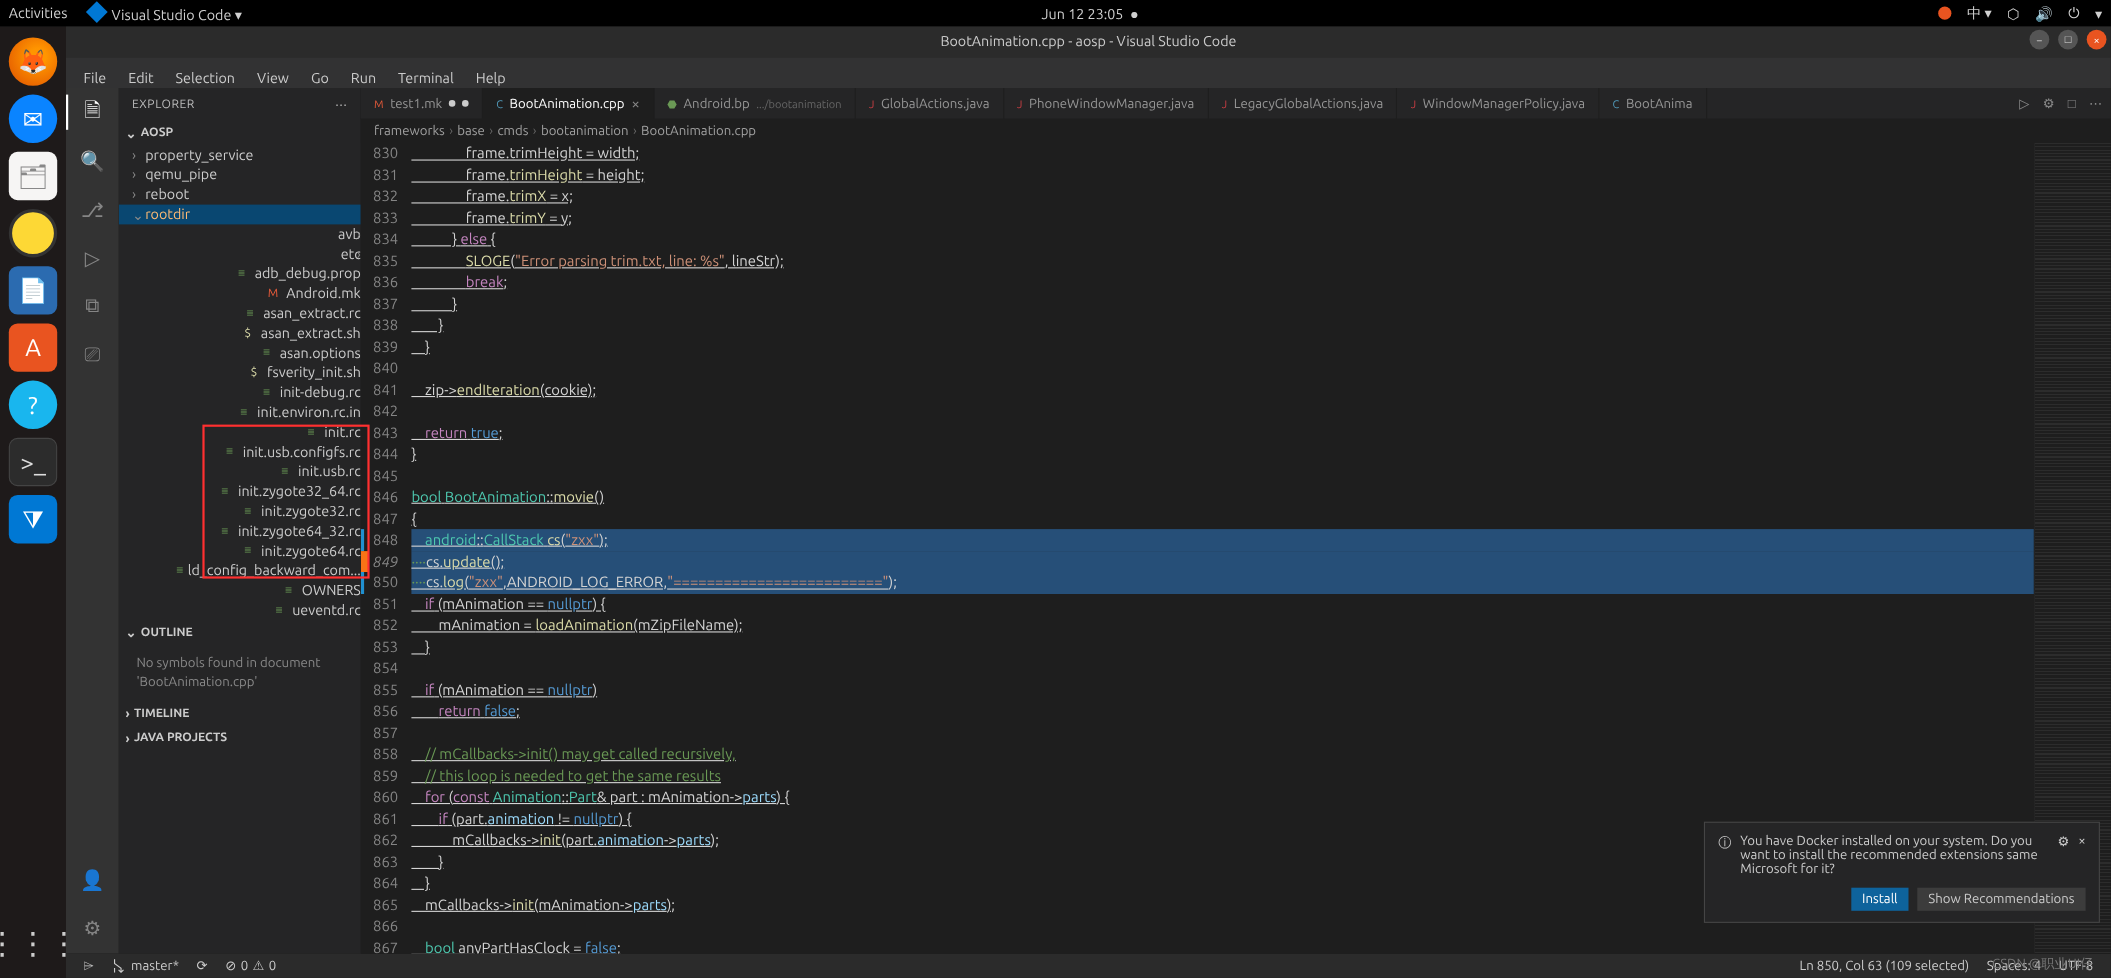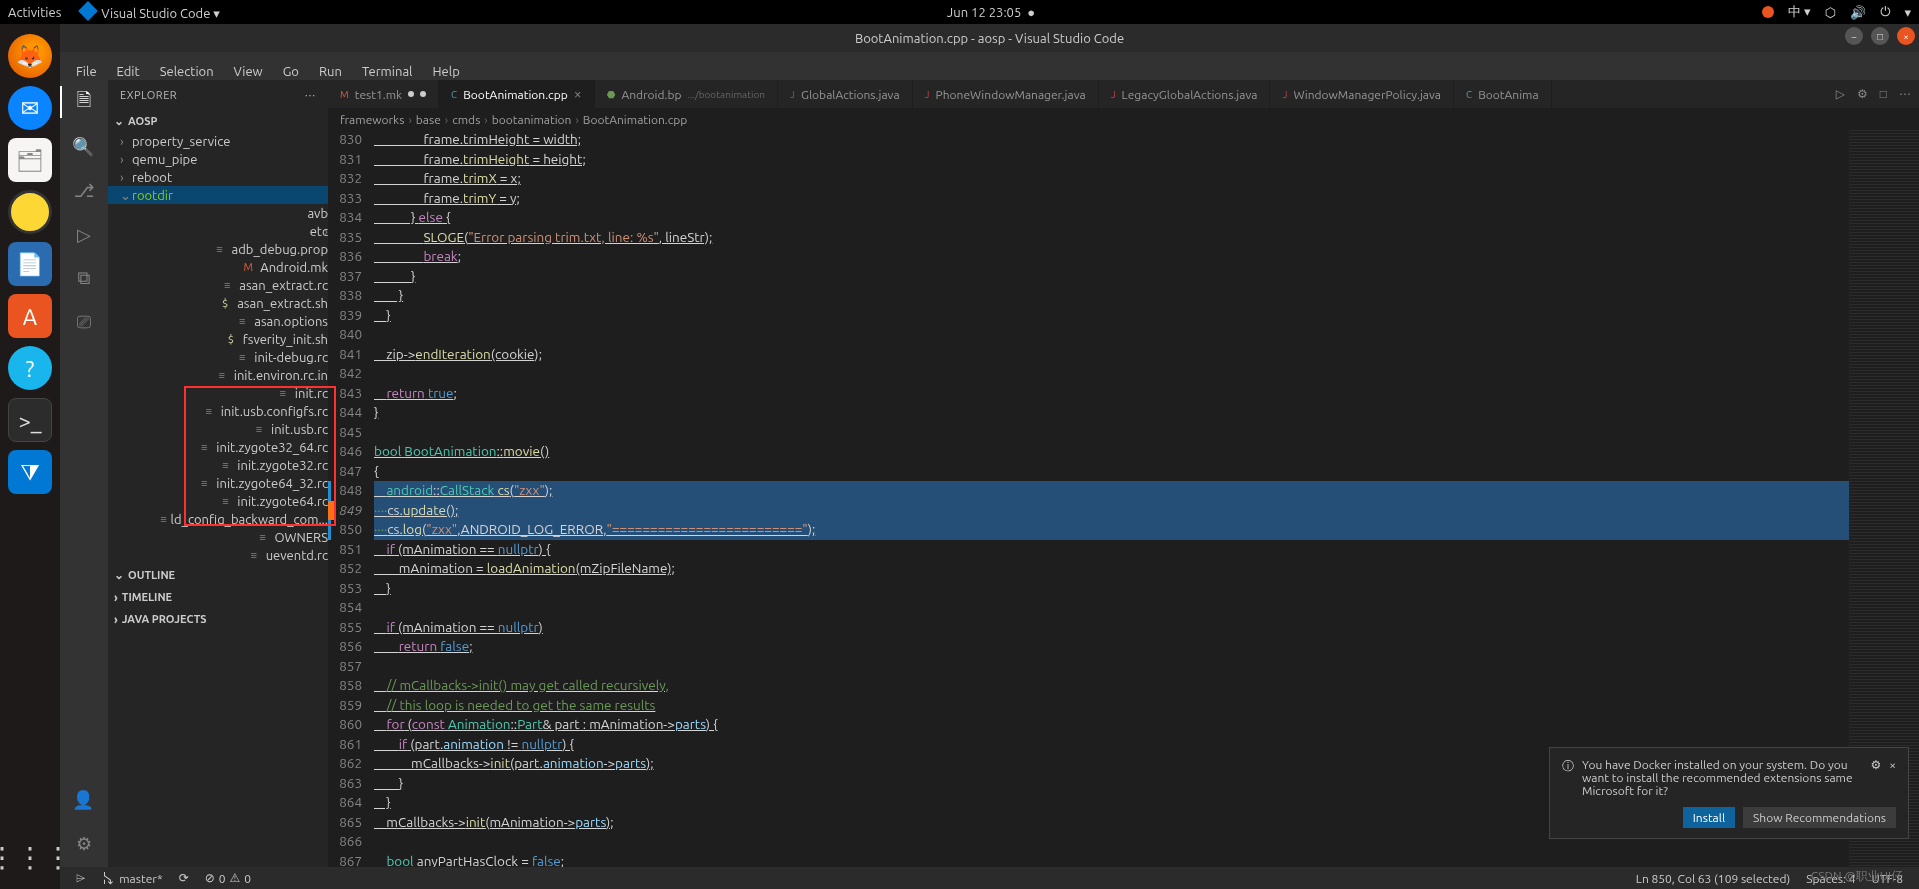--- a/index.html
+++ b/index.html
@@ -49,21 +49,21 @@
 
 .sidebar { width: 220px; background: #252526; display: flex; flex-direction: column; font-size: 13px; }
 .sidebar-hdr { height: 30px; display: flex; align-items: center; justify-content: space-between; padding: 0 12px; font-size: 11px; letter-spacing: 0.5px; color: #bbb; }
 .section-title { height: 22px; display:flex; align-items:center; padding: 0 6px; font-size:11px; font-weight:bold; cursor:pointer; }
 .section-title.open::before { content:'⌄'; margin-right:4px; font-size:12px; }
 .section-title.closed::before { content:'›'; margin-right:4px; font-size:12px; }
 .tree { overflow-y: auto; }
 .tree-item { height: 18px; display:flex; align-items:center; padding-left: 24px; cursor:pointer; color:#ccc; white-space:nowrap; overflow:hidden; text-overflow:ellipsis; }
 .tree-item.folder::before { content:'›'; position:absolute; margin-left:-12px; color:#888; }
 .tree-item.folder.open::before { content:'⌄'; }
-.tree-item.selected { background: #094771; color:#84cc16; }
+.tree-item.selected { background: #094771; color:#fdba74; }
 .tree-item .ficon { width:16px; margin-right:4px; font-size:11px; text-align:center; }
 .ficon.mk { color:#e85b3a; }
 .ficon.rc { color:#6a9955; }
 .ficon.sh { color:#dcdcaa; }
 .indent-1 { }
 .indent-2 { padding-left: 68px; justify-content: flex-end; }
 .outline-empty { padding: 8px 16px; color: #888; font-size: 12px; line-height: 1.5; }
 
 
 .red-box { position: absolute; left: 184px; top: 386px; width: 152px; height: 140px; border: 2px solid #ff3030; pointer-events: none; z-index: 10; }
@@ -271,20 +271,21 @@
             <div class="tree-item indent-2">
               <span class="ficon rc">≡</span>
               <span>OWNERS</span>
             </div>
             <div class="tree-item indent-2">
               <span class="ficon rc">≡</span>
               <span>ueventd.rc</span>
             </div>
           </div>
         <div class="section-title open">OUTLINE</div>
+        <div class="outline-empty">No symbols found in document 'BootAnimation.cpp'</div>
         <div class="section-title closed">TIMELINE</div>
         <div class="section-title closed">JAVA PROJECTS</div>
       </div>
 
       <div class="editor-area">
         <div class="tabbar" id="tabbar">
         <div class="tab">
               <span class="ext-icon" style="color: rgb(232, 91, 58);">M</span>
               <span>test1.mk</span>
               <span class="dot"></span>

